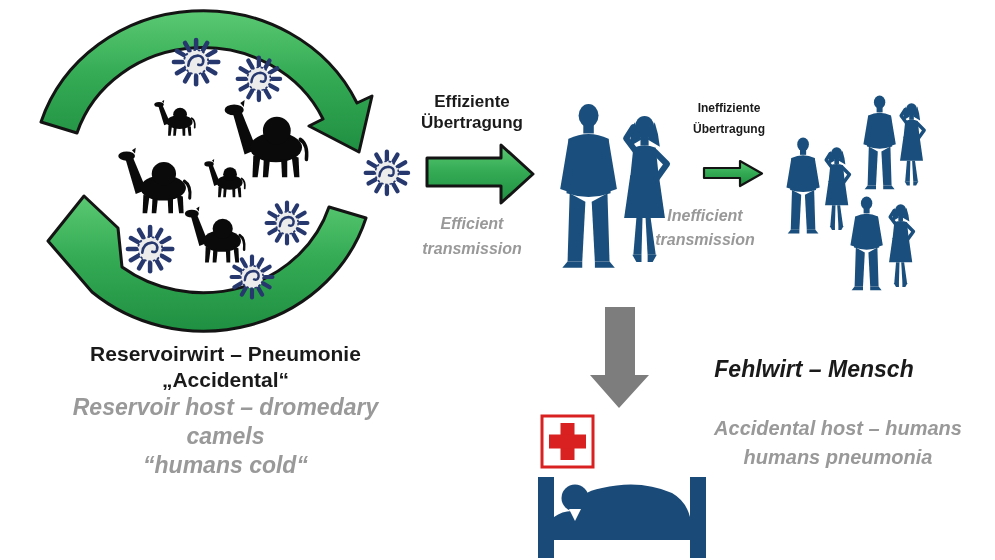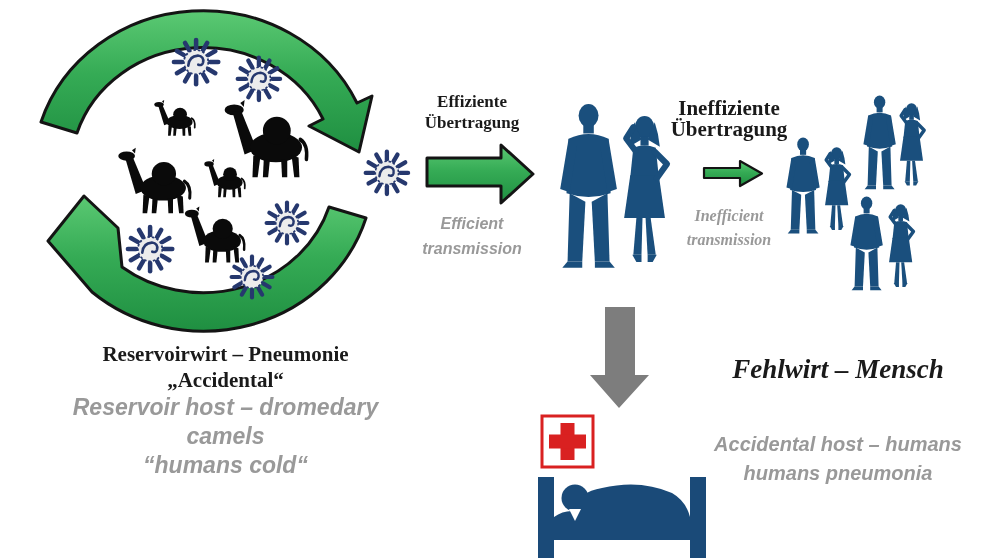--- a/index.html
+++ b/index.html
@@ -24,30 +24,30 @@
   .cross-arm { fill:var(--color-cross_red); }
   .limb { fill:none; stroke:currentColor; stroke-width:6; stroke-linecap:round; stroke-linejoin:round; }
   .virus-spikes { stroke:currentColor; stroke-width:5.2; stroke-linecap:round; }
   .virus-core { fill:var(--color-virus_center); stroke:currentColor; stroke-width:2; stroke-dasharray:3 2.2; }
   .virus-rna { fill:none; stroke:currentColor; stroke-width:3; stroke-linecap:round; }
   .camel-tail { fill:none; stroke:currentColor; stroke-width:4; stroke-linecap:round; }
 
   
   .lbl { position:absolute; text-align:center; }
   .lbl .line { display:block; }
-  .de { color:var(--color-heading_text); font-weight:700;font-family:Liberation Serif, serif; }
+  .de { color:var(--color-heading_text); font-weight:700; }
   .en { color:var(--color-subtext_gray); font-weight:700; font-style:italic;text-align:center; }
   #lbl-reservoir-de  { left:33px;  top:341px; width:385px; font-size:21px; line-height:26px; }
   #lbl-reservoir-en  { left:33px;  top:393px; width:385px; font-size:23px; line-height:29px; }
   #lbl-efficient-de  { left:404px; top:91px;  width:136px; font-size:17px; line-height:21px; }
   #lbl-efficient-en  { left:404px; top:211px; width:136px; font-size:16px; line-height:25px; }
-  #lbl-inefficient-de{ left:662px; top:98px;  width:134px; font-size:21px; line-height:21px; }
-  #lbl-inefficient-en{ left:656px; top:204px; width:146px; font-size:16px; line-height:24px;font-family:Liberation Serif, serif; }
-  #lbl-accidental-de { left:708px; top:357px; width:260px; font-size:27px; line-height:25px; font-style:italic; }
-  #lbl-accidental-en { left:700px; top:414px; width:276px; font-size:20px; line-height:29px;margin-top:16px; }
+  #lbl-inefficient-de{ left:662px; top:98px;  width:134px; font-size:12px; line-height:21px; }
+  #lbl-inefficient-en{ left:632px; top:204px; width:146px; font-size:16px; line-height:24px; }
+  #lbl-accidental-de { left:684px; top:357px; width:260px; font-size:23px; line-height:25px; font-style:italic; }
+  #lbl-accidental-en { left:700px; top:414px; width:276px; font-size:20px; line-height:29px; }
 </style>
 </head>
 <body>
 
 <div class="canvas">
 
   <svg class="stage" width="995" height="560" viewBox="0 0 995 560">
     <defs>
       <linearGradient id="greenGrad" x1="0" y1="0" x2="0" y2="1">
         <stop offset="0" style="stop-color:var(--color-arrow_green_light)"></stop>

